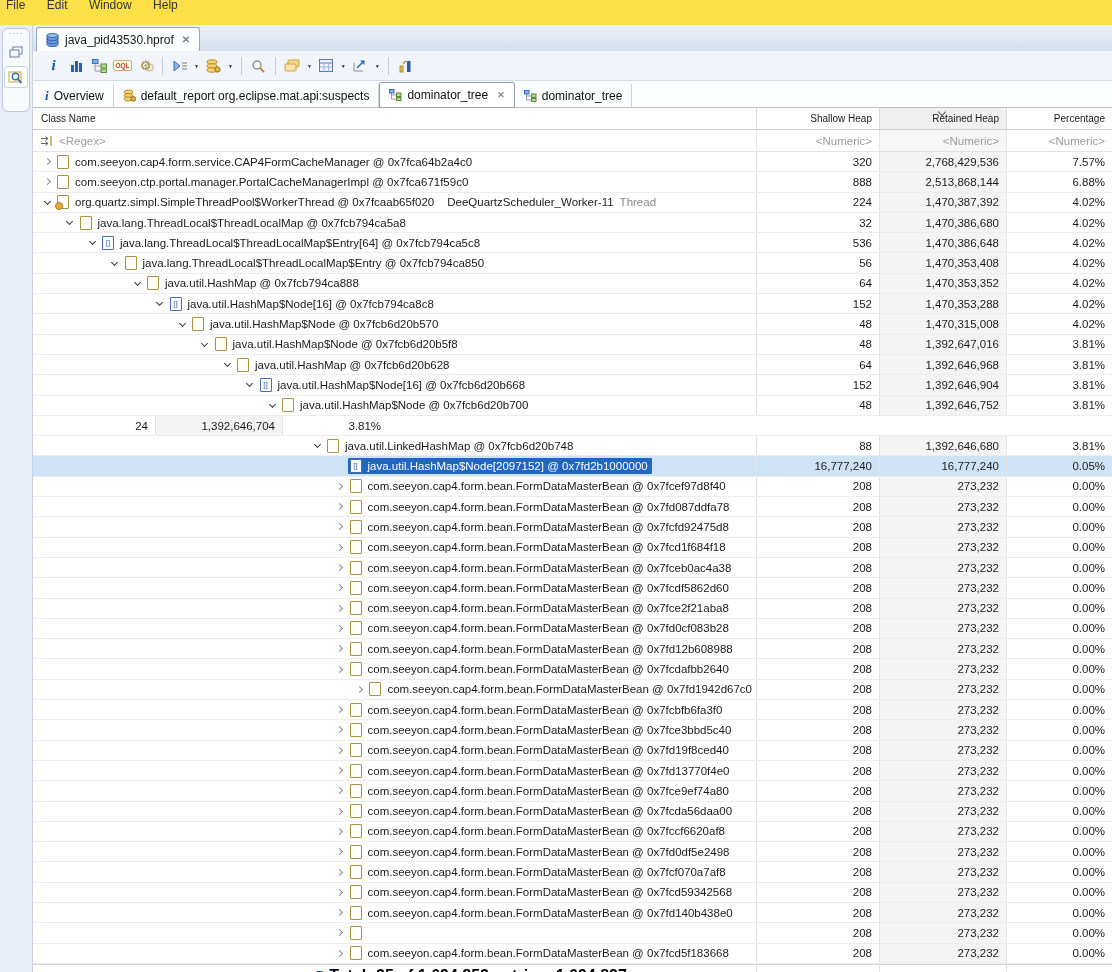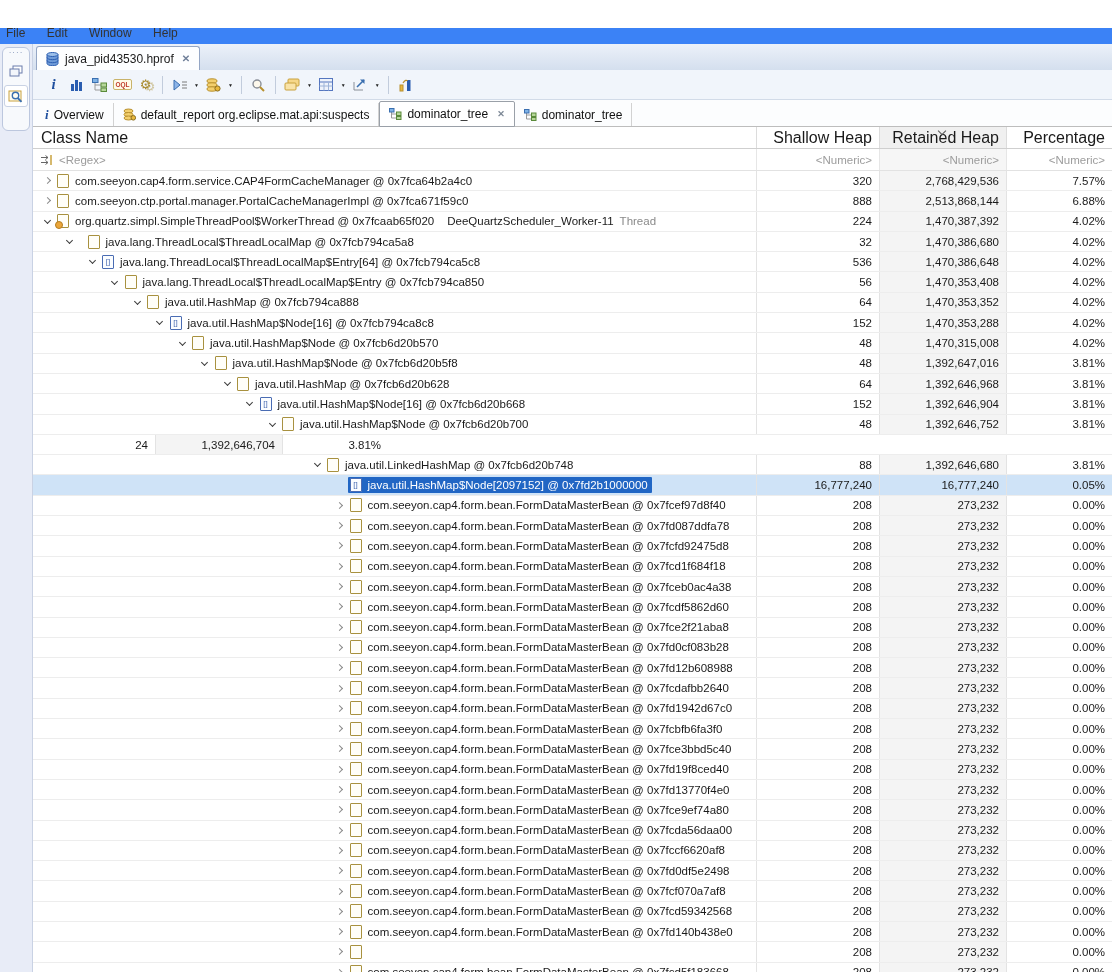--- a/index.html
+++ b/index.html
@@ -1,20 +1,20 @@
 <!DOCTYPE html>
 <html><head>
 <meta charset="utf-8">
 <style>
   * { box-sizing: border-box; margin: 0; padding: 0; }
   html,body { width:1112px; height:972px; overflow:hidden; background:#fff;
     font-family:"Liberation Sans", sans-serif; color:#1a1a1a; }
 
   
-  #menubar { height:16px; overflow:hidden; background:#3b82f6;margin-top:28px; }
+  #menubar { height:25px; overflow:hidden; background:#fde047; }
   #menubar .mi { display:inline-block; font-size:12px; color:#333; position:relative; top:-5px; }
   #menubar .mi:nth-child(1){ margin-left:6px; }
   #menubar .mi+ .mi { margin-left:17px; }
 
   
   #main { display:flex; height:962px; }
 
   
   #leftstrip { width:33px; flex:0 0 33px; background:#e8ecf7; border-right:1px solid #c9d2e4; position:relative; }
   #fastview { position:absolute; top:3px; left:2px; width:28px; height:84px; background:#f7f9fc;
@@ -44,21 +44,21 @@
 
   
   #viewtabs { height:27px; background:#fcfdfe; border-bottom:1px solid #bdbdbd; display:flex; align-items:flex-end; padding-left:3px; }
   .vtab { height:23px; display:flex; align-items:center; gap:5px; padding:0 9px; font-size:12px; color:#111;
     border-right:1px solid #d2d2d2; white-space:nowrap; }
   .vtab.selected { border:1px solid #9aa0a8; background:#fff; margin-bottom:-1px; height:26px; border-radius:2px 2px 0 0; }
   .vtab .vclose { font-size:9px; font-weight:bold; color:#7d8896; margin-left:4px; }
 
   
   #table { flex:1; display:flex; flex-direction:column; font-size:11.5px; background:#fff; min-height:0; }
-  .hdr { height:22px; flex:0 0 22px; display:flex; border-bottom:1px solid #cfcfcf; font-size:16px; }
+  .hdr { height:22px; flex:0 0 22px; display:flex; border-bottom:1px solid #cfcfcf; font-size:10px; }
   .hc { display:flex; align-items:center; border-right:1px solid #dcdcdc; position:relative; }
   .hc-name { flex:0 0 724px; padding-left:8px; }
   .col-s { width:123px; flex:0 0 123px; justify-content:flex-end; padding-right:7px; }
   .col-r { width:127px; flex:0 0 127px; justify-content:flex-end; padding-right:7px; }
   .col-p { width:105px; flex:0 0 105px; justify-content:flex-end; padding-right:7px; border-right:none !important; }
   .hc.col-r { background:#f0f0f0; }
   .sortchev { position:absolute; top:1px; left:50%; margin-left:-4px; width:6px; height:6px;
     border-right:1.3px solid #555; border-bottom:1.3px solid #555; transform:rotate(45deg); }
 
   .filterrow { height:22px; flex:0 0 22px; display:flex; border-bottom:1px solid #e2e2e2; color:#9c9c9c; }
@@ -348,21 +348,21 @@
                 <span class="label">org.quartz.simpl.SimpleThreadPool$WorkerThread @ 0x7fcaab65f020</span>
               </span>
               <span class="suffix">DeeQuartzScheduler_Worker-11</span>
               <span class="suffix2">Thread</span>
             </div>
             <div class="num col-s">224</div>
             <div class="num col-r">1,470,387,392</div>
             <div class="num col-p">4.02%</div>
           </div>
           <div class="row">
-            <div class="cn" style="padding-left: 28.5px; gap: 8px;">
+            <div class="cn" style="padding-left: 28.5px;">
               <div class="expander">
                 <span class="chev exp"></span>
               </div>
               <span class="selwrap">
                 <span class="oicon object"></span>
                 <span class="label">java.lang.ThreadLocal$ThreadLocalMap @ 0x7fcb794ca5a8</span>
               </span>
             </div>
             <div class="num col-s">32</div>
             <div class="num col-r">1,470,386,680</div>
@@ -659,21 +659,21 @@
               <span class="selwrap">
                 <span class="oicon object"></span>
                 <span class="label">com.seeyon.cap4.form.bean.FormDataMasterBean @ 0x7fcdafbb2640</span>
               </span>
             </div>
             <div class="num col-s">208</div>
             <div class="num col-r">273,232</div>
             <div class="num col-p">0.00%</div>
           </div>
           <div class="row">
-            <div class="cn" style="padding-left: 298.5px;">
+            <div class="cn" style="padding-left: 298.5px; justify-content: flex-end;">
               <div class="expander">
                 <span class="chev col"></span>
               </div>
               <span class="selwrap">
                 <span class="oicon object"></span>
                 <span class="label">com.seeyon.cap4.form.bean.FormDataMasterBean @ 0x7fd1942d67c0</span>
               </span>
             </div>
             <div class="num col-s">208</div>
             <div class="num col-r">273,232</div>

